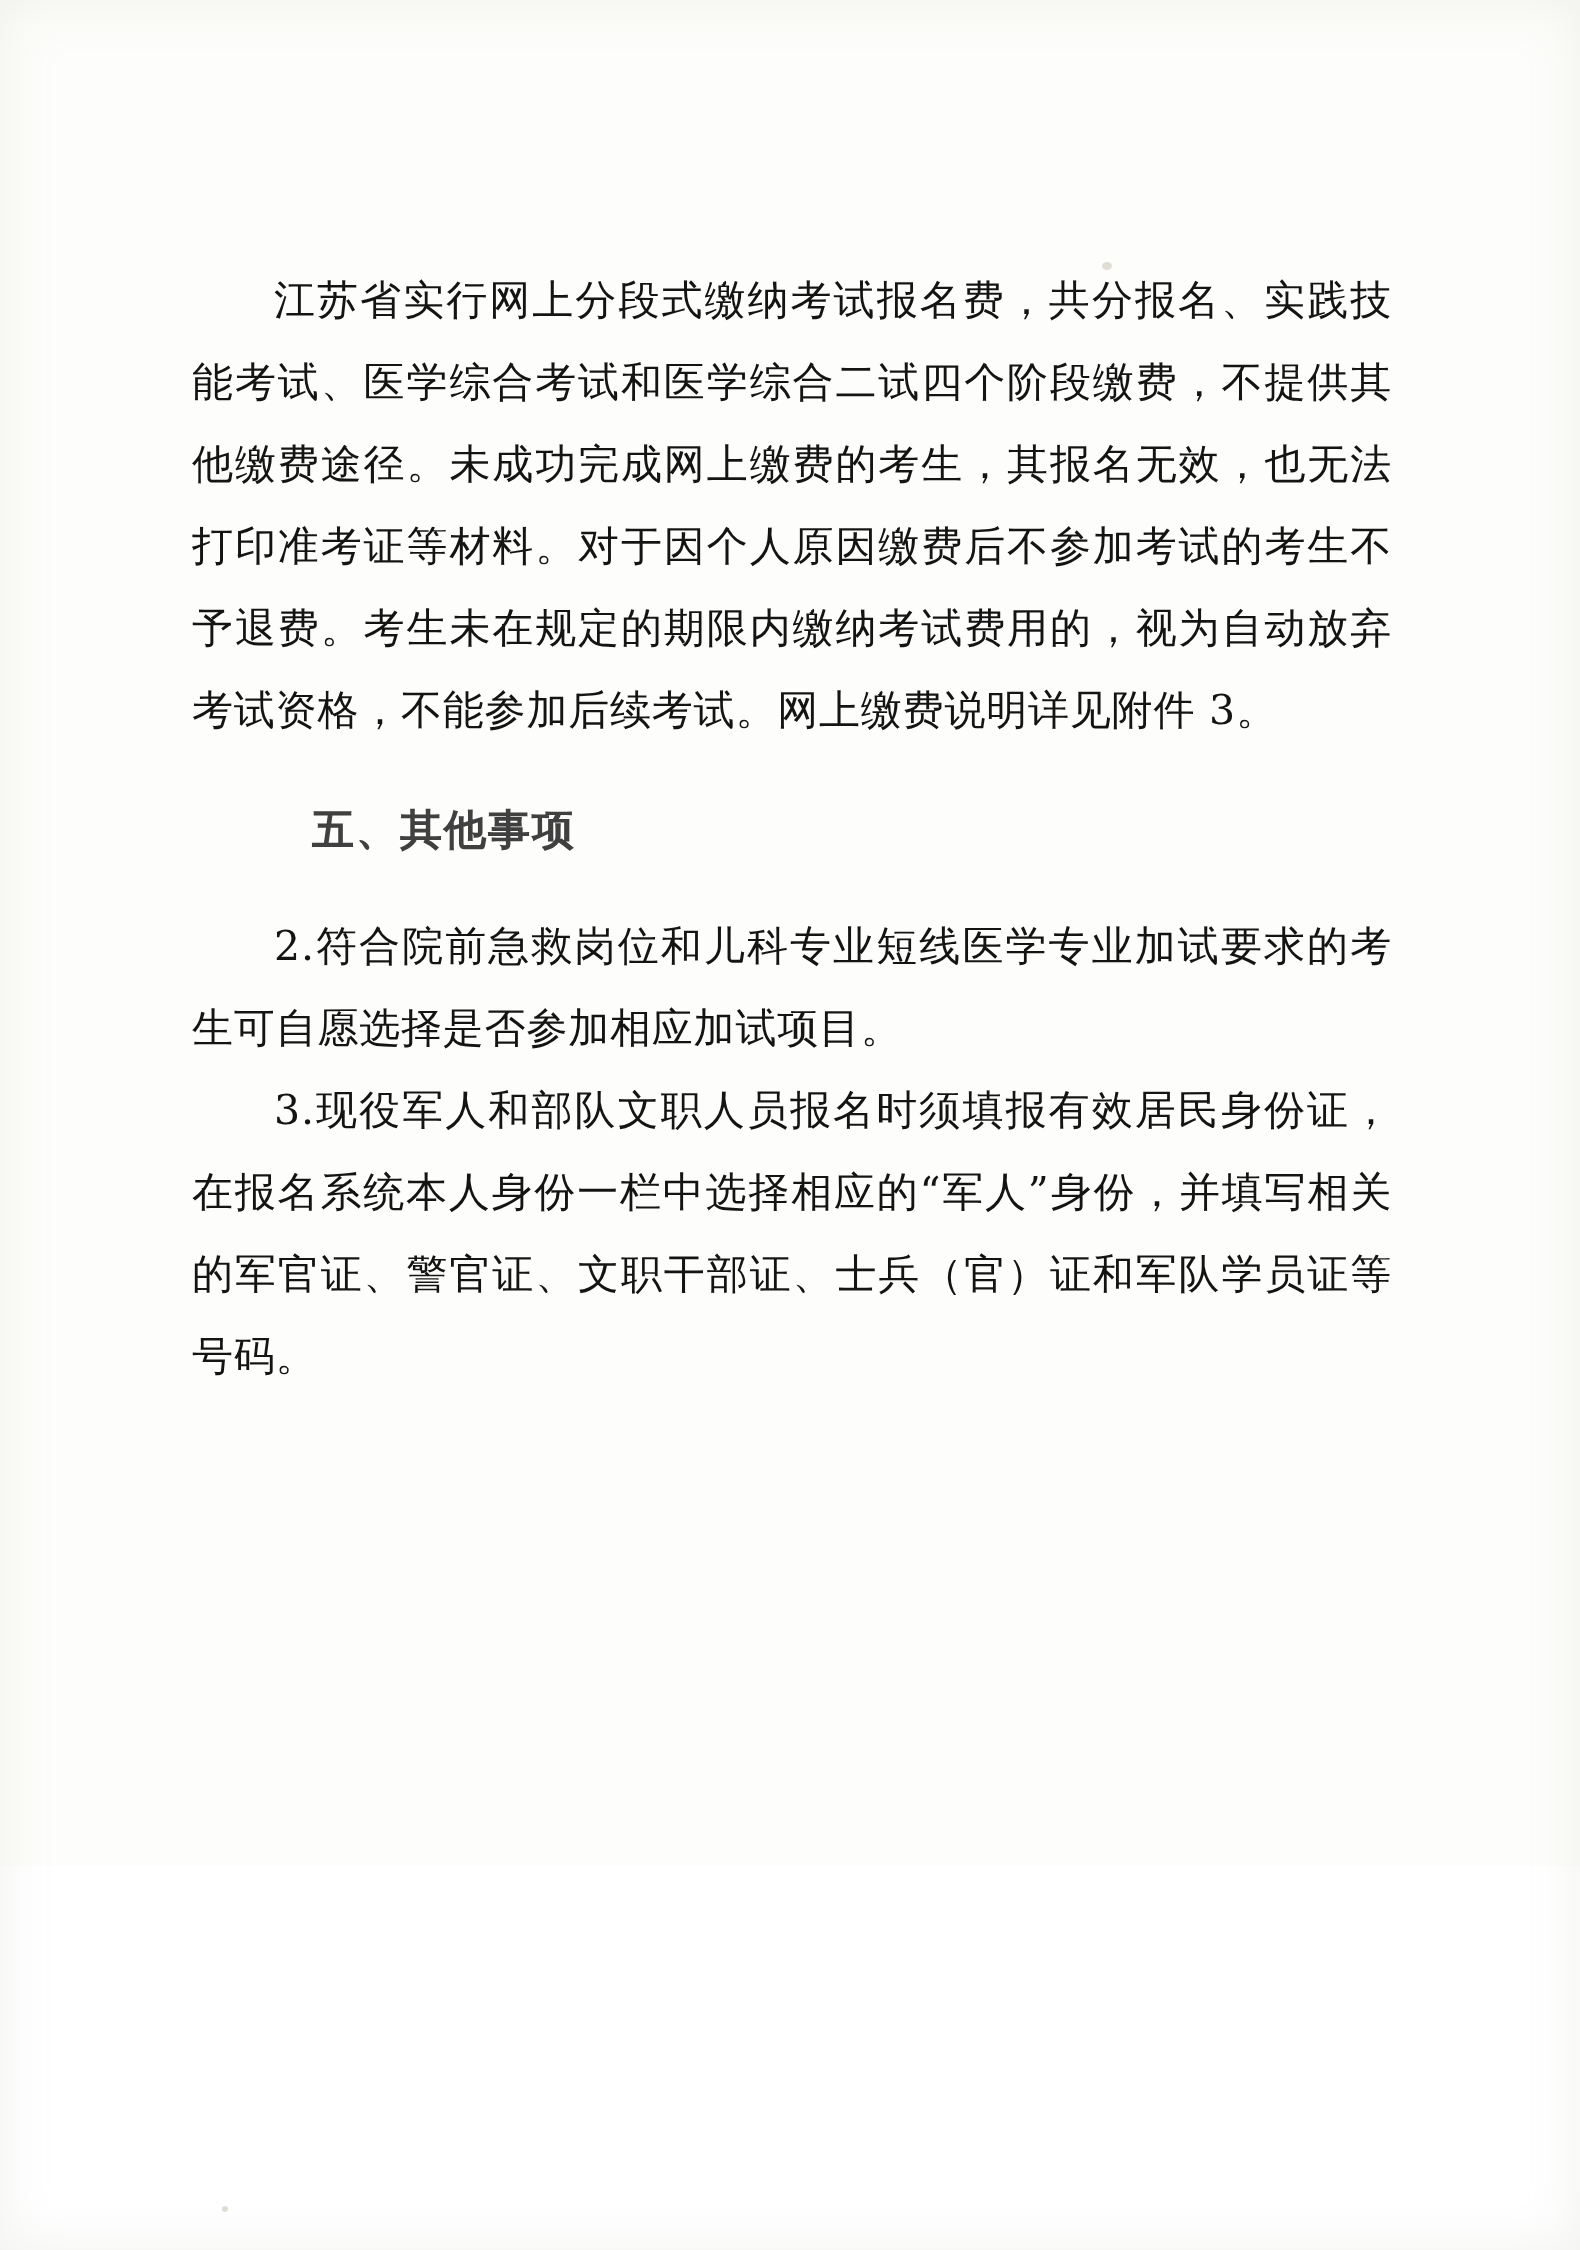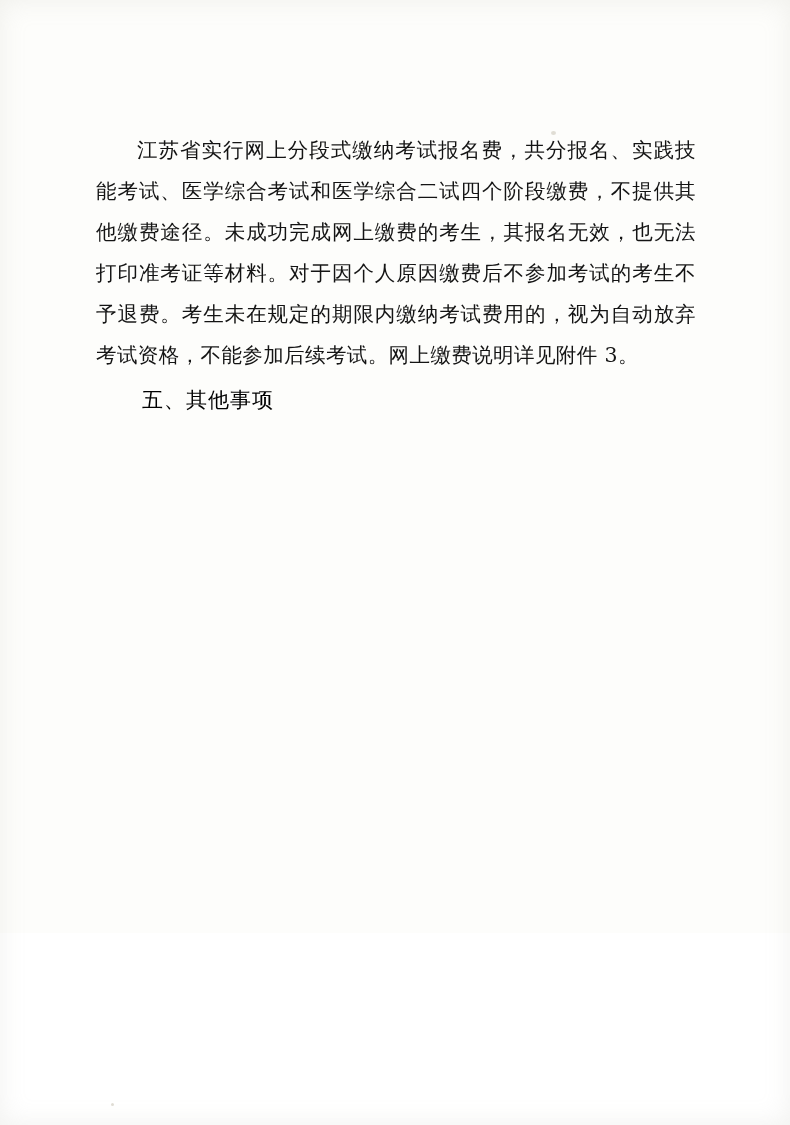--- a/index.html
+++ b/index.html
@@ -34,27 +34,27 @@
     font-size: 20.5px;
     line-height: 41px;
     text-align: justify;
     text-justify: inter-character;
     text-indent: 2em;
     letter-spacing: 0.4px;
     font-weight: 400;
     color: #141414;
   }
   h2.section {
-    margin: 4px;
+    margin: 18px;
     font-size: 21px;
     line-height: 41px;
-    font-weight: normal;
+    font-weight: bold;
     text-indent: 2em;
     letter-spacing: 1px;
-    color: #000000;
+    color: #404040;
   }
   
   .speck {
     position: absolute;
     width: 5px;
     height: 4px;
     background: #d8d4cb;
     border-radius: 50%;
     opacity: 0.8;
   }
@@ -77,18 +77,20 @@
   <div class="doc-body">
 
     <p class="para">江苏省实行网上分段式缴纳考试报名费，共分报名、实践技能考试、医学综合考试和医学综合二试四个阶段缴费，不提供其他缴费途径。未成功完成网上缴费的考生，其报名无效，也无法打印准考证等材料。对于因个人原因缴费后不参加考试的考生不予退费。考生未在规定的期限内缴纳考试费用的，视为自动放弃考试资格，不能参加后续考试。网上缴费说明详见附件 3。</p>
 
 
 
 
     <h2 class="section">五、其他事项</h2>
 
 
+    <p class="para">2.符合院前急救岗位和儿科专业短线医学专业加试要求的考生可自愿选择是否参加相应加试项目。</p>
 
+    <p class="para">3.现役军人和部队文职人员报名时须填报有效居民身份证，在报名系统本人身份一栏中选择相应的“军人”身份，并填写相关的军官证、警官证、文职干部证、士兵（官）证和军队学员证等号码。</p>
 
   </div>
 
   <div class="edge-shadow"></div>
 </div>
 
 </body></html>

